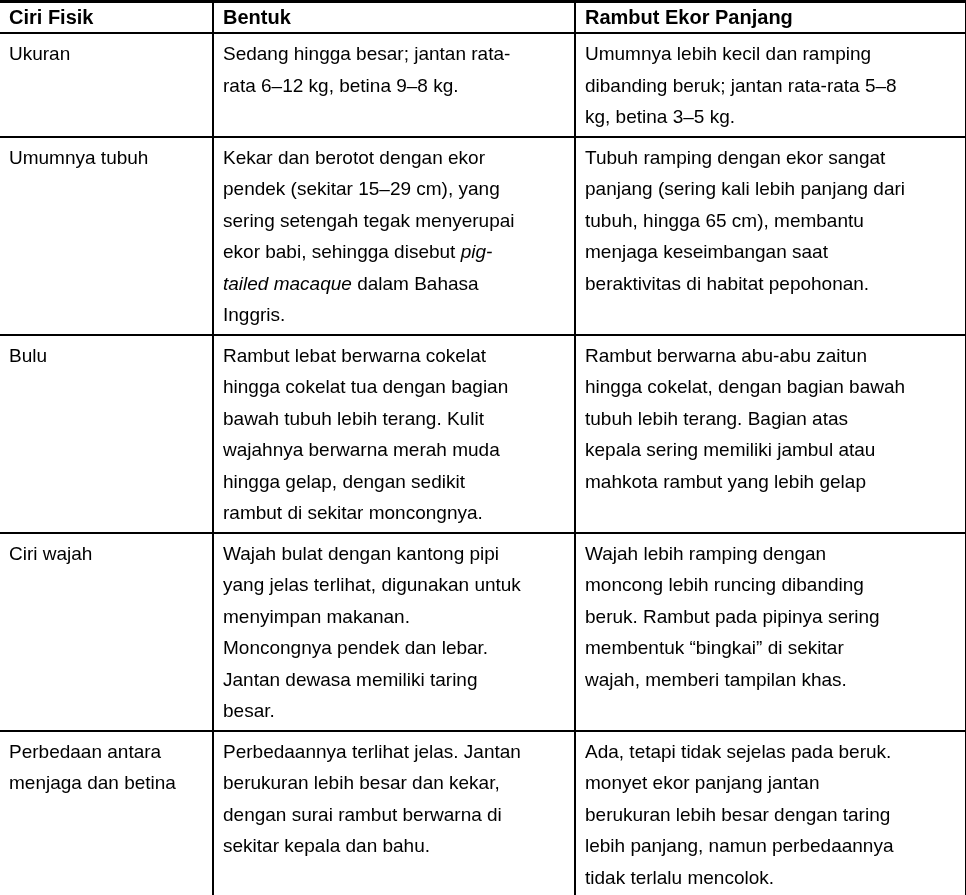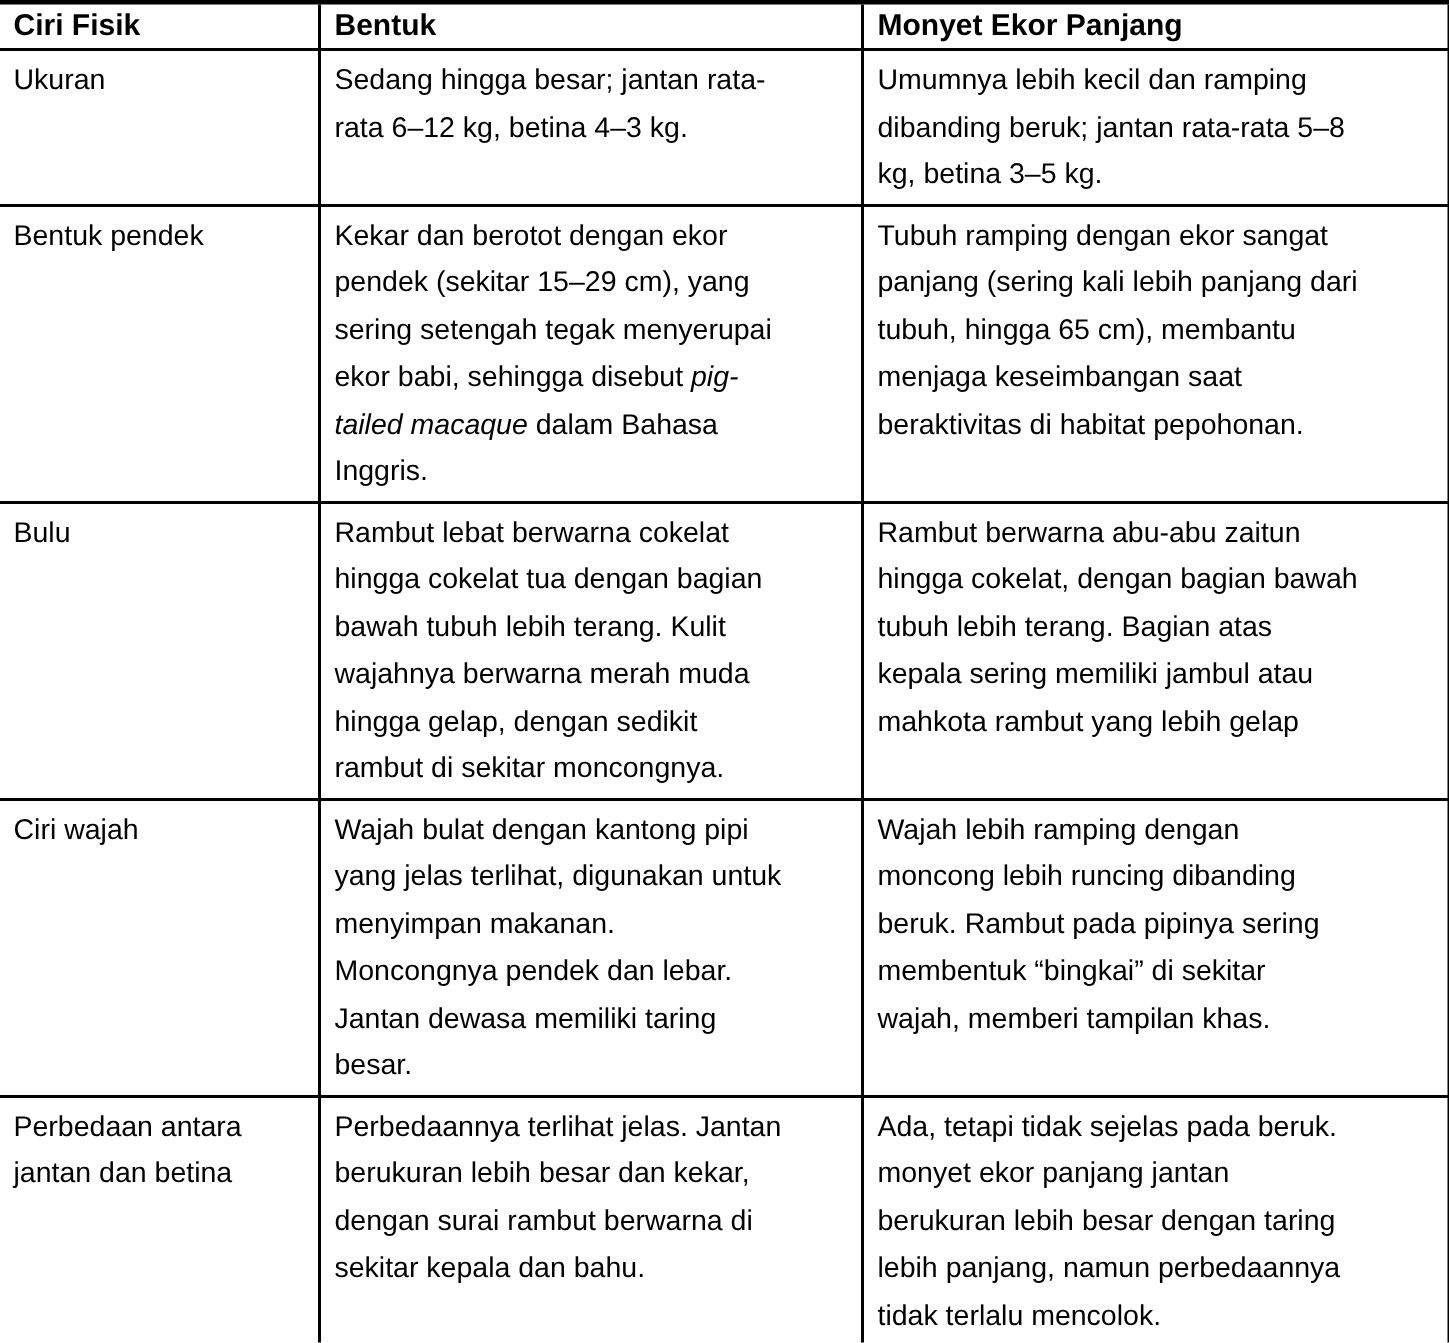--- a/index.html
+++ b/index.html
@@ -55,34 +55,34 @@
   <table class="cmp">
     <colgroup>
       <col class="col-feature">
       <col class="col-beruk">
       <col class="col-monyet">
     </colgroup>
     <thead>
       <tr>
         <th>Ciri Fisik</th>
         <th>Bentuk</th>
-        <th>Monyet Ekor Panjang</th>
+        <th>Rambut Ekor Panjang</th>
       </tr>
     </thead>
     <tbody>
       <tr>
         <td>Ukuran</td>
         <td>Sedang hingga besar; jantan rata-
-rata 6–12 kg, betina 4–3 kg.</td>
+rata 6–12 kg, betina 9–8 kg.</td>
         <td>Umumnya lebih kecil dan ramping
 dibanding beruk; jantan rata-rata 5–8
 kg, betina 3–5 kg.</td>
       </tr>
       <tr>
-        <td>Bentuk pendek</td>
+        <td>Umumnya tubuh</td>
         <td><span>Kekar dan berotot dengan ekor
 pendek (sekitar 15–29 cm), yang
 sering setengah tegak menyerupai
 ekor babi, sehingga disebut </span><span class="italic">pig-
 tailed macaque</span><span> dalam Bahasa
 Inggris.</span></td>
         <td>Tubuh ramping dengan ekor sangat
 panjang (sering kali lebih panjang dari
 tubuh, hingga 65 cm), membantu
 menjaga keseimbangan saat
@@ -111,21 +111,21 @@
 Jantan dewasa memiliki taring
 besar.</td>
         <td>Wajah lebih ramping dengan
 moncong lebih runcing dibanding
 beruk. Rambut pada pipinya sering
 membentuk “bingkai” di sekitar
 wajah, memberi tampilan khas.</td>
       </tr>
       <tr>
         <td>Perbedaan antara
-jantan dan betina</td>
+menjaga dan betina</td>
         <td>Perbedaannya terlihat jelas. Jantan
 berukuran lebih besar dan kekar,
 dengan surai rambut berwarna di
 sekitar kepala dan bahu.</td>
         <td>Ada, tetapi tidak sejelas pada beruk.
 monyet ekor panjang jantan
 berukuran lebih besar dengan taring
 lebih panjang, namun perbedaannya
 tidak terlalu mencolok.</td>
       </tr>

